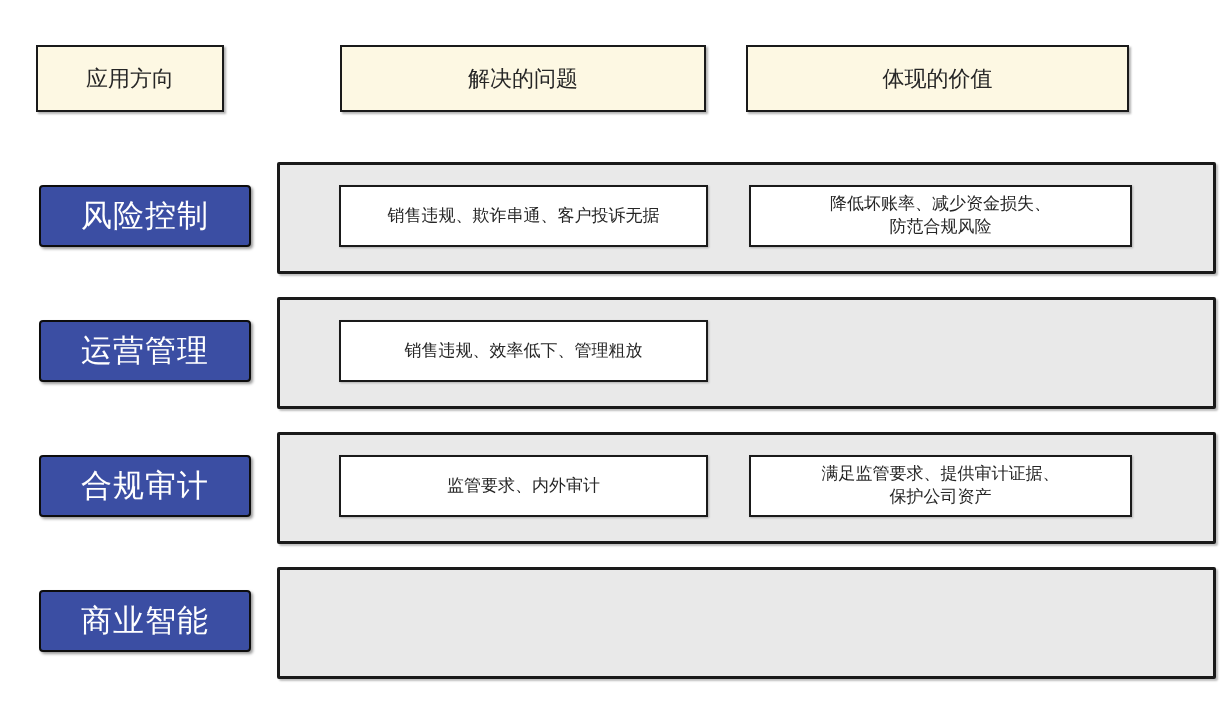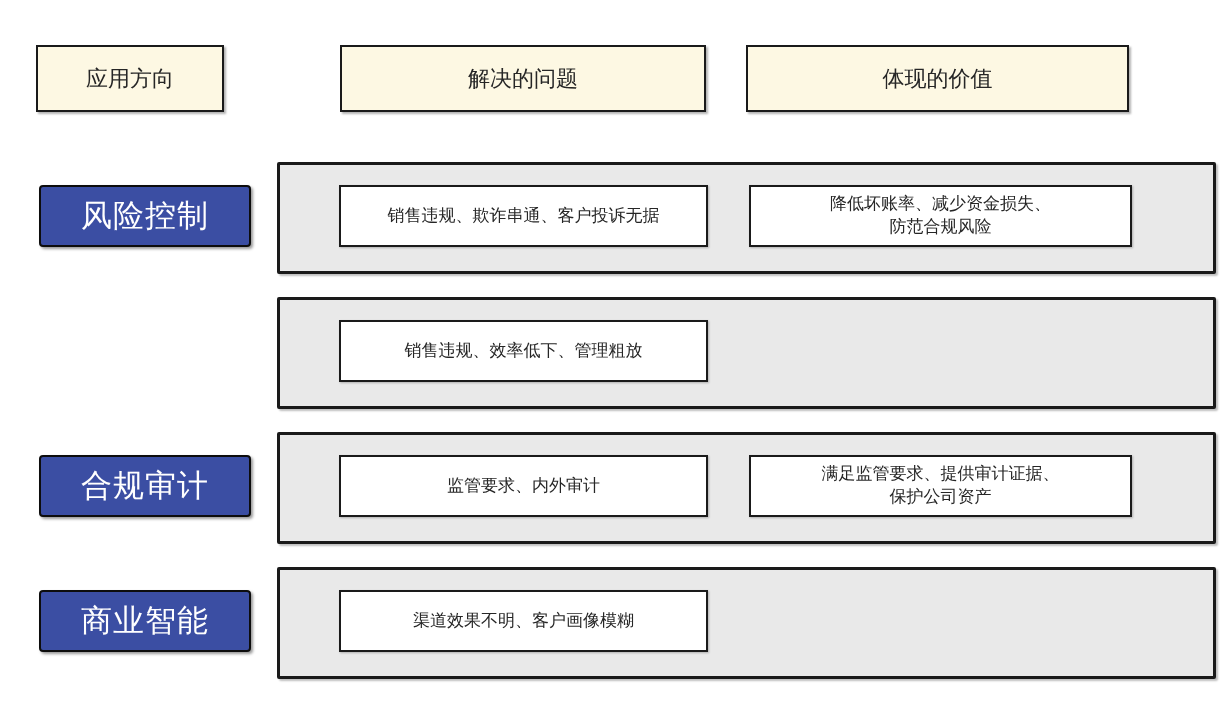--- a/index.html
+++ b/index.html
@@ -68,29 +68,29 @@
   <div class="hdr hdr-3">体现的价值</div>
   <div class="hdr hdr-2">解决的问题</div>
 
   <div class="row-label" style="top:185px">风险控制</div>
   <div class="tray" style="top:162px">
     <div class="cell problem">销售违规、欺诈串通、客户投诉无据</div>
     <div class="cell value">降低坏账率、减少资金损失、
 防范合规风险</div>
   </div>
 
+  <div class="row-label" style="top:320px">运营管理</div>
   <div class="tray" style="top:297px">
     <div class="cell problem">销售违规、效率低下、管理粗放</div>
   </div>
 
   <div class="row-label" style="top:455px">合规审计</div>
   <div class="tray" style="top:432px">
     <div class="cell value">满足监管要求、提供审计证据、
 保护公司资产</div>
     <div class="cell problem">监管要求、内外审计</div>
   </div>
 
   <div class="row-label" style="top:590px">商业智能</div>
   <div class="tray" style="top:567px">
-    <div class="cell problem">渠道效果不明、客户画像模糊</div>
   </div>
 
 </div>
 
 </body></html>

